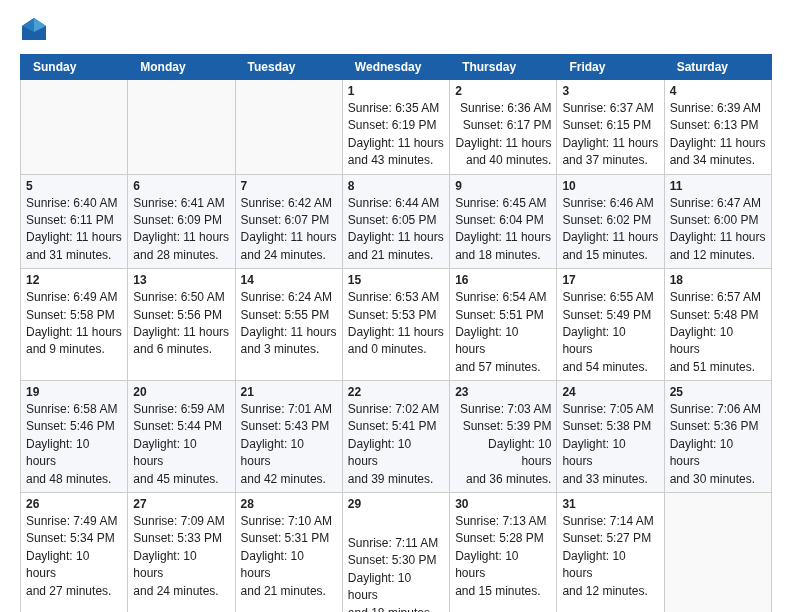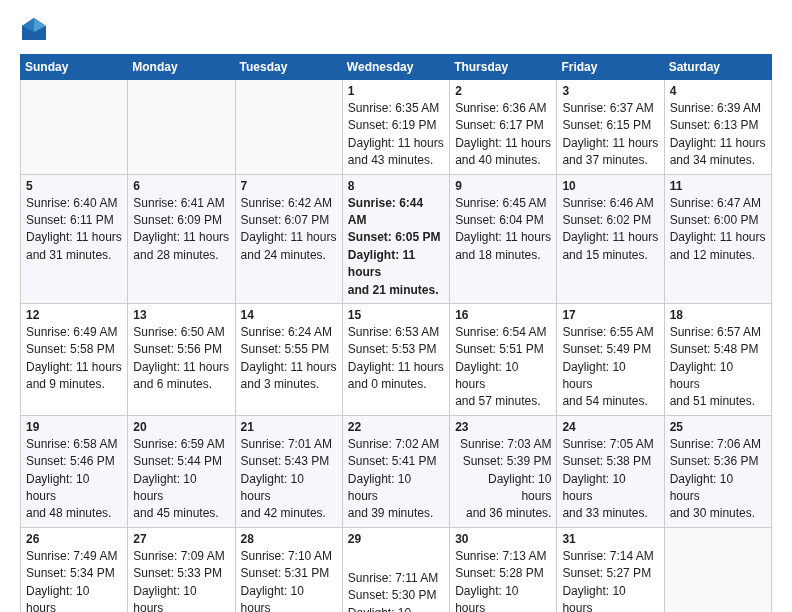--- a/index.html
+++ b/index.html
@@ -59,21 +59,21 @@
     table {
       width: 100%;
       border-collapse: collapse;
       table-layout: fixed;
     }
     thead tr th {
       background-color: #1a5fa8;
       color: #fff;
       font-size: 12px;
       font-weight: bold;
-      padding: 5px 4px;
+      padding: 5px 12px;
       text-align: left;
       border: 1px solid #1a5fa8;
     }
     tbody tr td {
       vertical-align: top;
       border: 1px solid #ccc;
       padding: 4px 5px;
       font-size: 10.5px;
       color: #222;
       height: 82px;
@@ -138,21 +138,21 @@
           <td class="empty-cell"></td>
           <td>
             <span class="day-num">1</span>
             <div class="day-info" style="white-space: pre-line;">Sunrise: 6:35 AM
 Sunset: 6:19 PM
 Daylight: 11 hours
 and 43 minutes.</div>
           </td>
           <td>
             <span class="day-num">2</span>
-            <div class="day-info" style="white-space: pre-line;">Sunrise: 6:36 AM
+            <div class="day-info" style="white-space: pre-line; text-align: right;">Sunrise: 6:36 AM
 Sunset: 6:17 PM
 Daylight: 11 hours
 and 40 minutes.</div>
           </td>
           <td>
             <span class="day-num">3</span>
             <div class="day-info" style="white-space: pre-line;">Sunrise: 6:37 AM
 Sunset: 6:15 PM
 Daylight: 11 hours
 and 37 minutes.</div>
@@ -182,21 +182,21 @@
           </td>
           <td>
             <span class="day-num">7</span>
             <div class="day-info" style="white-space: pre-line;">Sunrise: 6:42 AM
 Sunset: 6:07 PM
 Daylight: 11 hours
 and 24 minutes.</div>
           </td>
           <td>
             <span class="day-num">8</span>
-            <div class="day-info" style="white-space: pre-line; font-weight: bold;">Sunrise: 6:44 AM
+            <div class="day-info" style="white-space: pre-line;">Sunrise: 6:44 AM
 Sunset: 6:05 PM
 Daylight: 11 hours
 and 21 minutes.</div>
           </td>
           <td>
             <span class="day-num">9</span>
             <div class="day-info" style="white-space: pre-line;">Sunrise: 6:45 AM
 Sunset: 6:04 PM
 Daylight: 11 hours
 and 18 minutes.</div>

